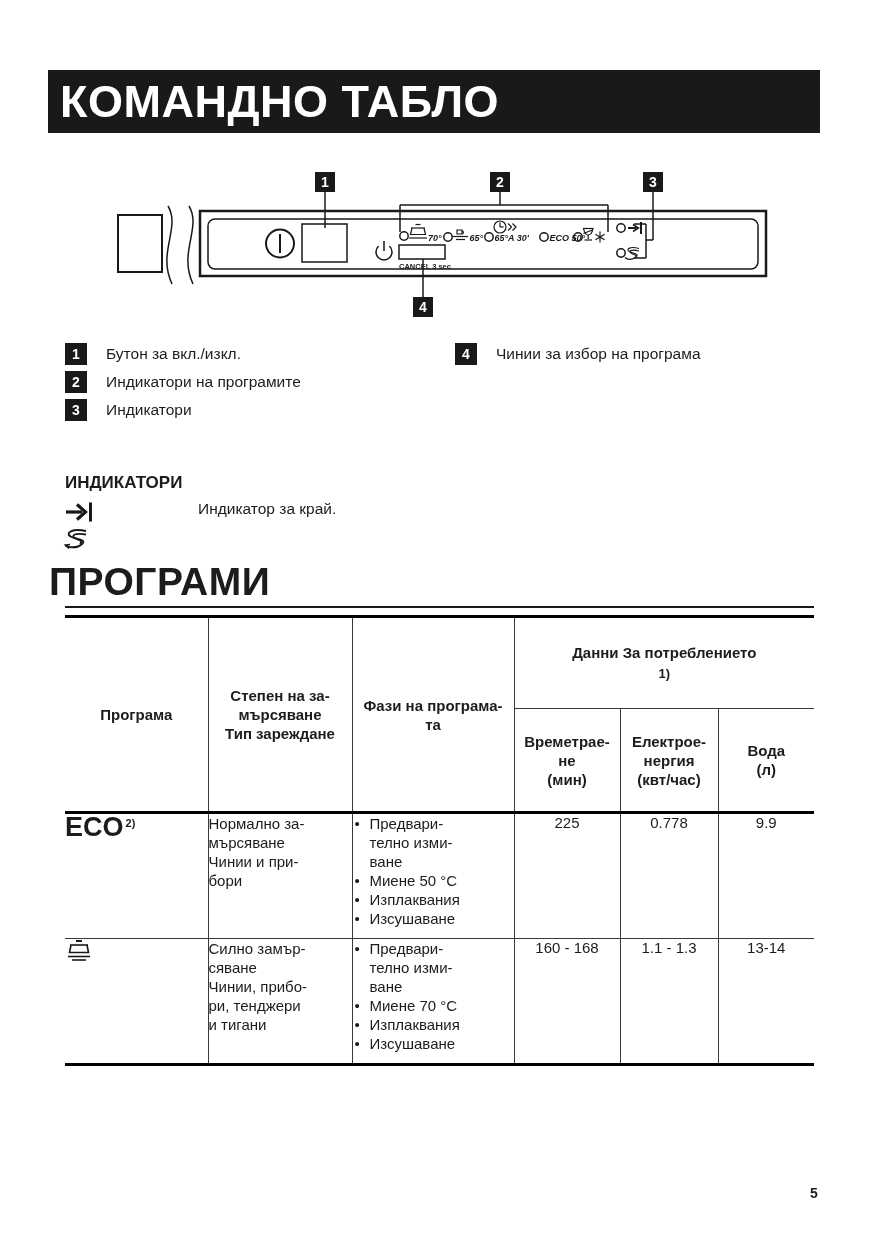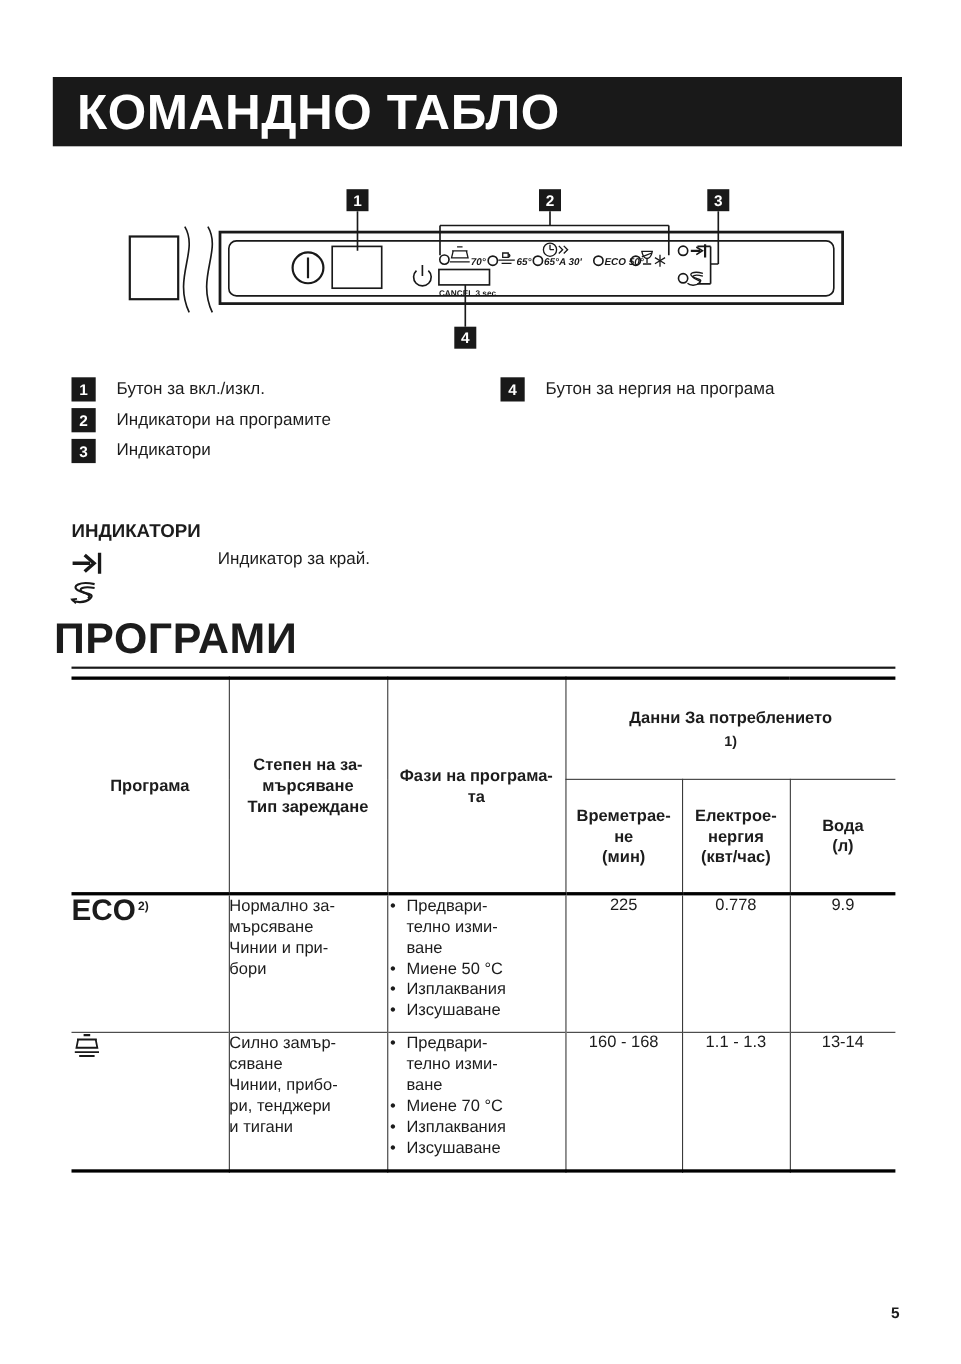--- a/index.html
+++ b/index.html
@@ -9,21 +9,21 @@
     background:#ffffff;
     font-family:"Liberation Sans",sans-serif;
     color:#1c1c1c;
     overflow:hidden;
   }
   
   .header-bar{
     position:absolute;left:48px;top:70px;width:772px;height:63px;
     background:#191919;color:#ffffff;
     font-size:45px;font-weight:bold;letter-spacing:.5px;
-    line-height:64px;padding-left:22px;box-sizing:border-box;
+    line-height:64px;padding-left:12px;box-sizing:border-box;
     white-space:nowrap;
   }
   
   .diagram{position:absolute;left:0;top:160px;width:874px;height:165px;}
   .diagram .s15{fill:none;stroke:#191919;stroke-width:1.5;}
   .diagram .s12{fill:none;stroke:#191919;stroke-width:1.2;}
   .diagram .s2{fill:none;stroke:#191919;stroke-width:2;}
   .diagram .s25{fill:none;stroke:#191919;stroke-width:2.5;}
   .diagram .cbox{fill:#191919;stroke:none;}
   .diagram .cnum{font-family:"Liberation Sans",sans-serif;font-size:14px;font-weight:bold;fill:#ffffff;text-anchor:middle;}
@@ -208,21 +208,21 @@
   <div class="legend-item" style="left:65px;top:371px;">
     <span class="legend-num">2</span>
     <span class="legend-label">Индикатори на програмите</span>
   </div>
   <div class="legend-item" style="left:65px;top:399px;">
     <span class="legend-num">3</span>
     <span class="legend-label">Индикатори</span>
   </div>
   <div class="legend-item" style="left:455px;top:343px;">
     <span class="legend-num">4</span>
-    <span class="legend-label">Бутон за нергия на програма</span>
+    <span class="legend-label">Чинии за избор на програма</span>
   </div>
 
   <div class="ind-heading">ИНДИКАТОРИ</div>
 
   <svg class="ind-symbol" style="left:64px;top:500px;" width="32" height="24" viewBox="0 0 32 24">
     <line x1="2" y1="12" x2="18" y2="12" stroke="#191919" stroke-width="3.2"></line>
     <path d="M13,4.5 L21.5,12 L13,19.5" fill="none" stroke="#191919" stroke-width="3.2"></path>
     <line x1="26.5" y1="2.5" x2="26.5" y2="21.5" stroke="#191919" stroke-width="3"></line>
   </svg>
   <div class="ind-text" style="top:500px;">Индикатор за край.</div>

